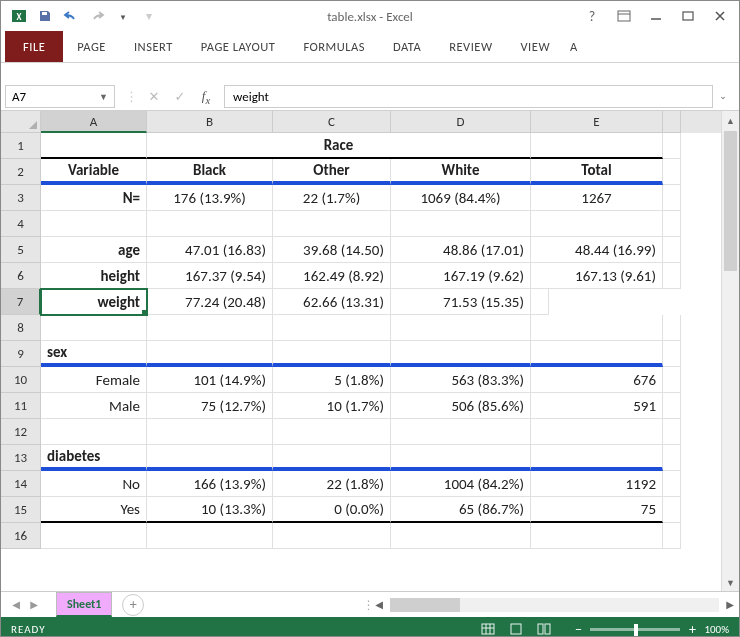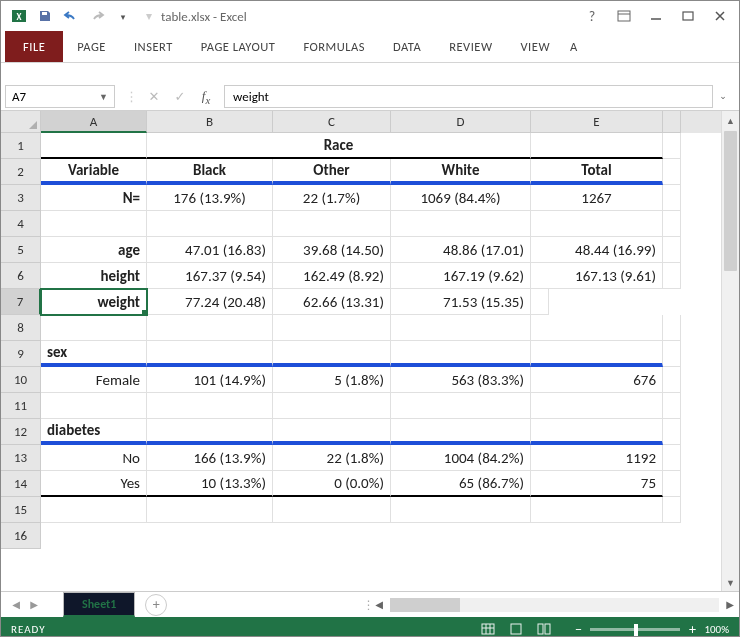--- a/index.html
+++ b/index.html
@@ -2,21 +2,21 @@
 <html><head>
 <meta charset="utf-8">
 <style>
   * { box-sizing: border-box; margin: 0; padding: 0; }
   body { font-family: "Segoe UI", Calibri, Arial, sans-serif; background: #fff; width: 740px; height: 637px; overflow: hidden; border: 1px solid #888; position: relative; }
   
   
   .titlebar { height: 30px; background: #fff; display: flex; align-items: center; padding: 0 6px; font-size: 12px; color: #444; }
   .titlebar .qat { display: flex; gap: 2px; align-items: center; }
   .titlebar .qat-item { width: 24px; height: 24px; display:flex; align-items:center; justify-content:center; color:#555; cursor: pointer; }
-  .titlebar .title { flex: 1; color: #666; font-size: 13px; }
+  .titlebar .title { flex: 1; text-align: center; color: #666; font-size: 13px; }
   .titlebar .winctrl { display:flex; gap: 6px; align-items:center; }
   .titlebar .winctrl .wbtn { width: 26px; height:20px; display:flex; align-items:center; justify-content:center; color:#666; font-size:14px; cursor:pointer; }
   
   
   .ribbon { height: 32px; background: #fff; display:flex; align-items:stretch; padding-left: 4px; border-bottom: 1px solid #d4d4d4; font-size: 12.5px; }
   .ribbon .tab { padding: 0 14px; display:flex; align-items:center; color:#444; cursor:pointer; letter-spacing: 0.5px; }
   .ribbon .tab.file { background: #7f1d1d; color:#fff; font-weight: normal; padding: 0 18px; }
   .ribbon .tab.home { position: relative; }
   
   
@@ -51,21 +51,21 @@
   .selcell::after { content:''; position:absolute; right:-3px; bottom:-3px; width:6px; height:6px; background:#217346; border:1px solid #fff; }
   
   .vscroll { position:absolute; right:0; top:0; width:18px; bottom:0; background:#f0f0f0; border-left:1px solid #dcdcdc; }
   .vscroll .up, .vscroll .dn { height:18px; display:flex; align-items:center; justify-content:center; font-size:9px; color:#666; cursor:pointer; }
   .vscroll .dn { position:absolute; bottom:0; width:100%; }
   .vscroll .thumb { position:absolute; top:20px; left:2px; right:2px; height:140px; background:#cfcfcf; border-radius:1px; }
   
   
   .sheettabs { height: 26px; background:#fff; border-top:1px solid #ccc; display:flex; align-items:center; font-size:12px; padding-left:6px; position:relative; }
   .sheettabs .navbtn { width:18px; color:#999; cursor:pointer; text-align:center; font-size:10px; }
-  .sheettabs .stab { padding: 4px 18px; border:1px solid #bbb; border-bottom:2px solid #217346; background:#0f172a; font-weight:bold; color:#217346; cursor:pointer; margin-left:20px; }
+  .sheettabs .stab { padding: 4px 10px; border:1px solid #bbb; border-bottom:2px solid #217346; background:#f0abfc; font-weight:bold; color:#217346; cursor:pointer; margin-left:13px; }
   .sheettabs .addsheet { width:22px; height:22px; border:1px solid #ccc; border-radius:50%; display:flex; align-items:center; justify-content:center; margin-left:10px; color:#888; cursor:pointer; font-size:14px; }
   .sheettabs .hsplit { position:absolute; left: 49%; color:#aaa; }
   .sheettabs .hscroll { position:absolute; right:0; left:50%; top:0; bottom:0; display:flex; align-items:center; }
   .sheettabs .hscroll .btn { width:18px; text-align:center; font-size:10px; color:#666; cursor:pointer; }
   .sheettabs .hscroll .track { flex:1; height:14px; background:#f0f0f0; position:relative; margin:0 2px; }
   .sheettabs .hscroll .track .th { position:absolute; left:0; width:70px; top:0; bottom:0; background:#cfcfcf; }
   
   
   .status { height: 24px; background:#217346; color:#fff; display:flex; align-items:center; font-size:11px; padding: 0 10px; }
   .status .label { letter-spacing:1px; }
@@ -262,20 +262,28 @@
       </div>
       <div class="row">
         <div class="cell r" style="width: 106px;">Female</div>
         <div class="cell r" style="width: 126px;">101 (14.9%)</div>
         <div class="cell r" style="width: 118px;">5 (1.8%)</div>
         <div class="cell r" style="width: 140px;">563 (83.3%)</div>
         <div class="cell r" style="width: 132px;">676</div>
         <div class="cell " style="width: 18px;"></div>
       </div>
       <div class="row">
+        <div class="cell r" style="width: 106px;">Male</div>
+        <div class="cell r" style="width: 126px;">75 (12.7%)</div>
+        <div class="cell r" style="width: 118px;">10 (1.7%)</div>
+        <div class="cell r" style="width: 140px;">506 (85.6%)</div>
+        <div class="cell r" style="width: 132px;">591</div>
+        <div class="cell " style="width: 18px;"></div>
+      </div>
+      <div class="row">
         <div class="cell " style="width: 106px;"></div>
         <div class="cell " style="width: 126px;"></div>
         <div class="cell " style="width: 118px;"></div>
         <div class="cell " style="width: 140px;"></div>
         <div class="cell " style="width: 132px;"></div>
         <div class="cell " style="width: 18px;"></div>
       </div>
       <div class="row">
         <div class="cell b bb-thin" style="width: 106px;">diabetes</div>
         <div class="cell bb-thin" style="width: 126px;"></div>

